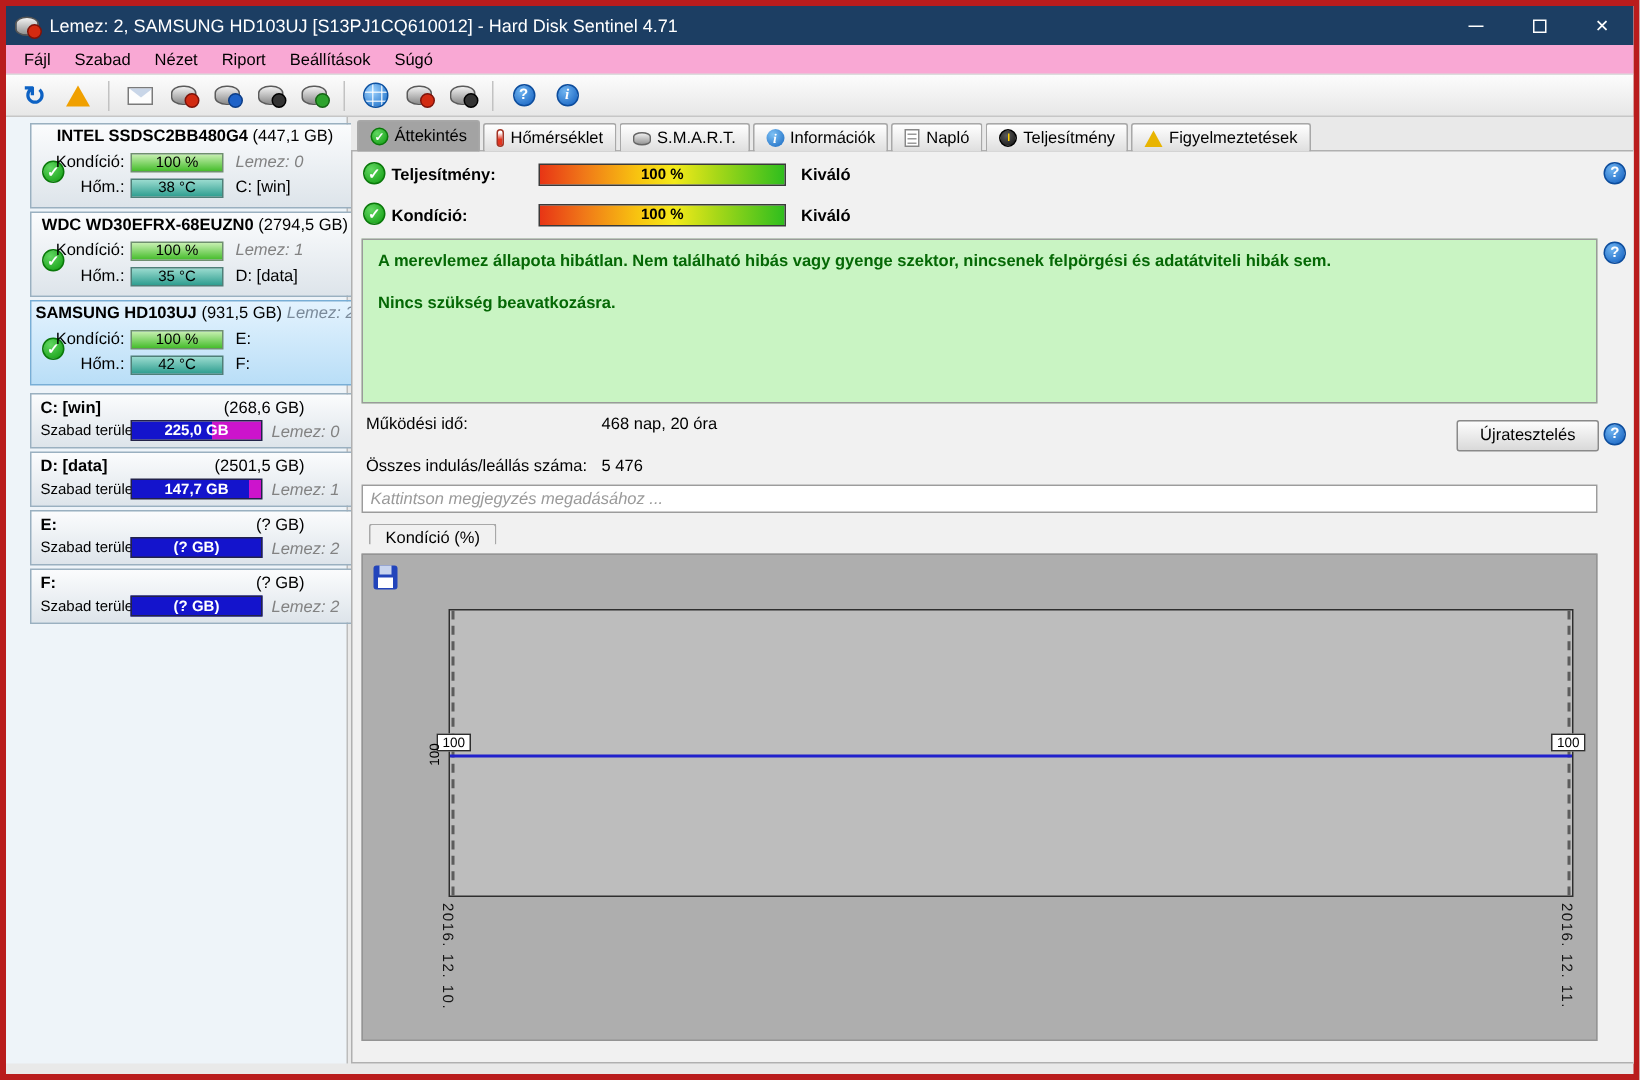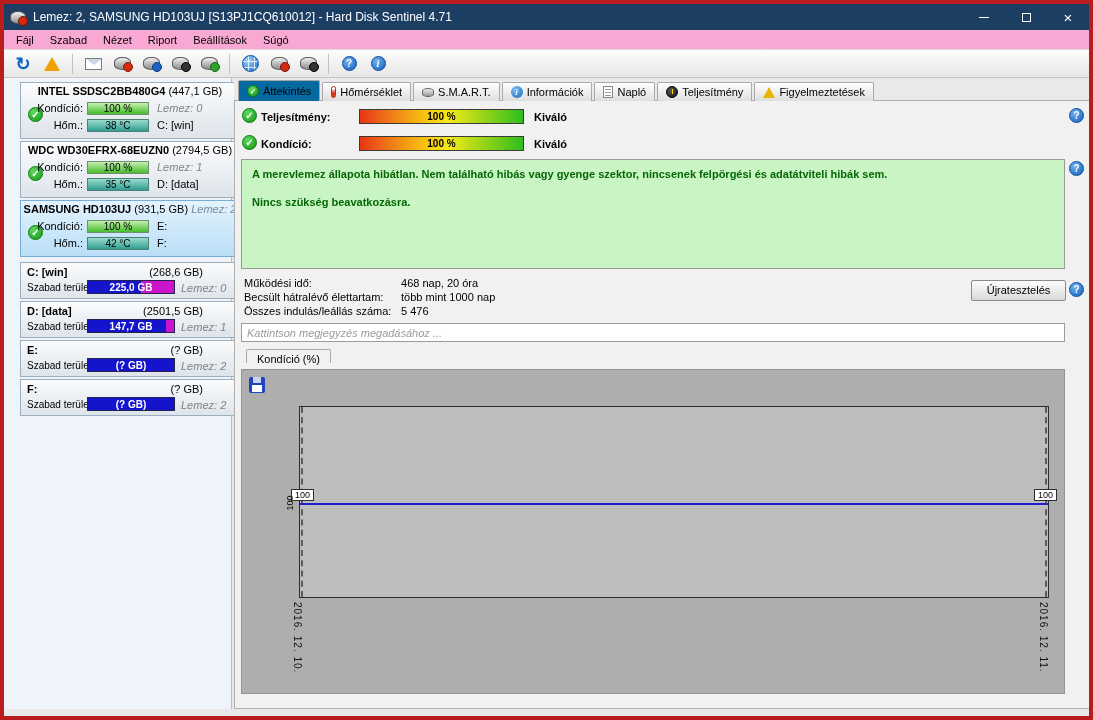--- a/index.html
+++ b/index.html
@@ -76,21 +76,21 @@
   .free-bar { position:absolute; left:66px; top:17px; width:88px; height:14px; border:1px solid #22224a; color:#fff; font-weight:bold; font-size:10px; line-height:13px; text-align:center; background:#1414cc; }
   .fb-c { background:linear-gradient(90deg,#1414cc 0 62%,#cc14cc 62% 100%); }
   .fb-d { background:linear-gradient(90deg,#1414cc 0 91%,#cc14cc 91% 100%); }
   .part-right { position:absolute; left:160px; top:19px; font-style:italic; color:#828282; }
 
   
   .content { position:absolute; left:230px; top:74px; width:857px; height:631px; background:#e9e9e9; }
   .tab-body { position:absolute; left:0; top:22px; right:0; bottom:0; background:#f1f1f1; border:1px solid #b0b0b0; }
   .tabs-row { position:absolute; left:4px; top:2px; height:21px; display:flex; align-items:flex-end; }
   .tab { height:19px; display:flex; align-items:center; gap:4px; padding:0 8px; border:1px solid #a8a8a8; border-bottom:none; border-radius:2px 2px 0 0; background:linear-gradient(#ffffff,#dedede); margin-right:2px; font-size:11px; white-space:nowrap; }
-  .tab.active { height:21px; background:#0369a1; }
+  .tab.active { height:21px; background:#a3a3a3; }
   .thermo-shape { width:5px; height:12px; border-radius:3px; background:linear-gradient(#fff 15%, #e23520 60%); border:1px solid #a33324; }
   .smart-shape { width:12px; height:9px; background:linear-gradient(#eee,#979797); border:1px solid #666; border-radius:6px/3px; }
   .info-mini { width:12px; height:12px; border-radius:50%; background:radial-gradient(circle at 35% 30%, #7cc0f4, #1566c0); color:#fff; font-size:9px; font-weight:bold; text-align:center; line-height:12px; font-family:"Liberation Serif",serif; font-style:italic; }
   .info-mini::after { content:"i"; }
   .page-shape { width:10px; height:12px; background:#fff; border:1px solid #888; position:relative; }
   .page-shape::after { content:""; position:absolute; left:1px; top:2px; width:6px; height:1px; background:#9a9a9a; box-shadow:0 3px 0 #9a9a9a, 0 6px 0 #9a9a9a; }
   .gauge-shape { width:12px; height:12px; border-radius:50%; background:radial-gradient(circle at 40% 35%, #5a5a5a, #101010); border:1px solid #000; position:relative; }
   .gauge-shape::after { content:""; position:absolute; left:5px; top:2px; width:1px; height:5px; background:#ffd000; }
   .warn-shape { width:0; height:0; border-left:6px solid transparent; border-right:6px solid transparent; border-bottom:11px solid #e8b400; }
 
@@ -351,24 +351,20 @@
     <div class="status-box">
       <div>A merevlemez állapota hibátlan. Nem található hibás vagy gyenge szektor, nincsenek felpörgési és adatátviteli hibák sem.</div>
       <div class="status-line2">Nincs szükség beavatkozásra.</div>
     </div>
     <span class="help-circle abs pos-help2"></span>
 
     <div class="stat-row s1">
       <span class="stat-label">Működési idő:</span>
       <span class="stat-value">468 nap, 20 óra</span>
     </div>
-    <div class="stat-row s2">
-      <span class="stat-label">Becsült hátralévő élettartam:</span>
-      <span class="stat-value">több mint 1000 nap</span>
-    </div>
     <div class="stat-row s3">
       <span class="stat-label">Összes indulás/leállás száma:</span>
       <span class="stat-value">5 476</span>
     </div>
 
     <div class="retest-btn">Újratesztelés</div>
     <span class="help-circle abs pos-help3"></span>
 
     <input class="comment-input" type="text" placeholder="Kattintson megjegyzés megadásához ..." style="">
 

